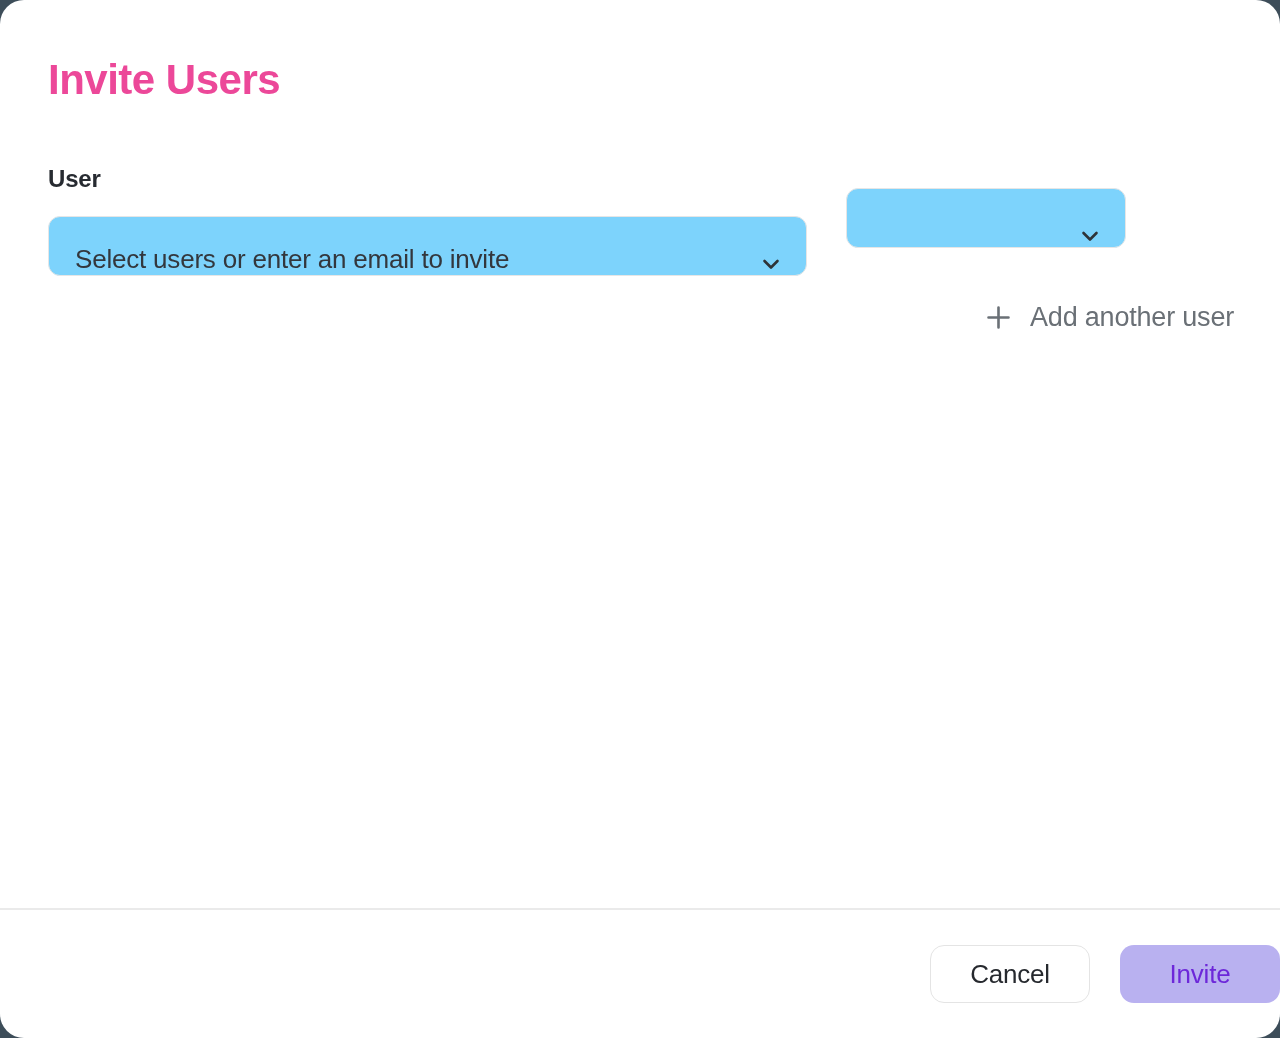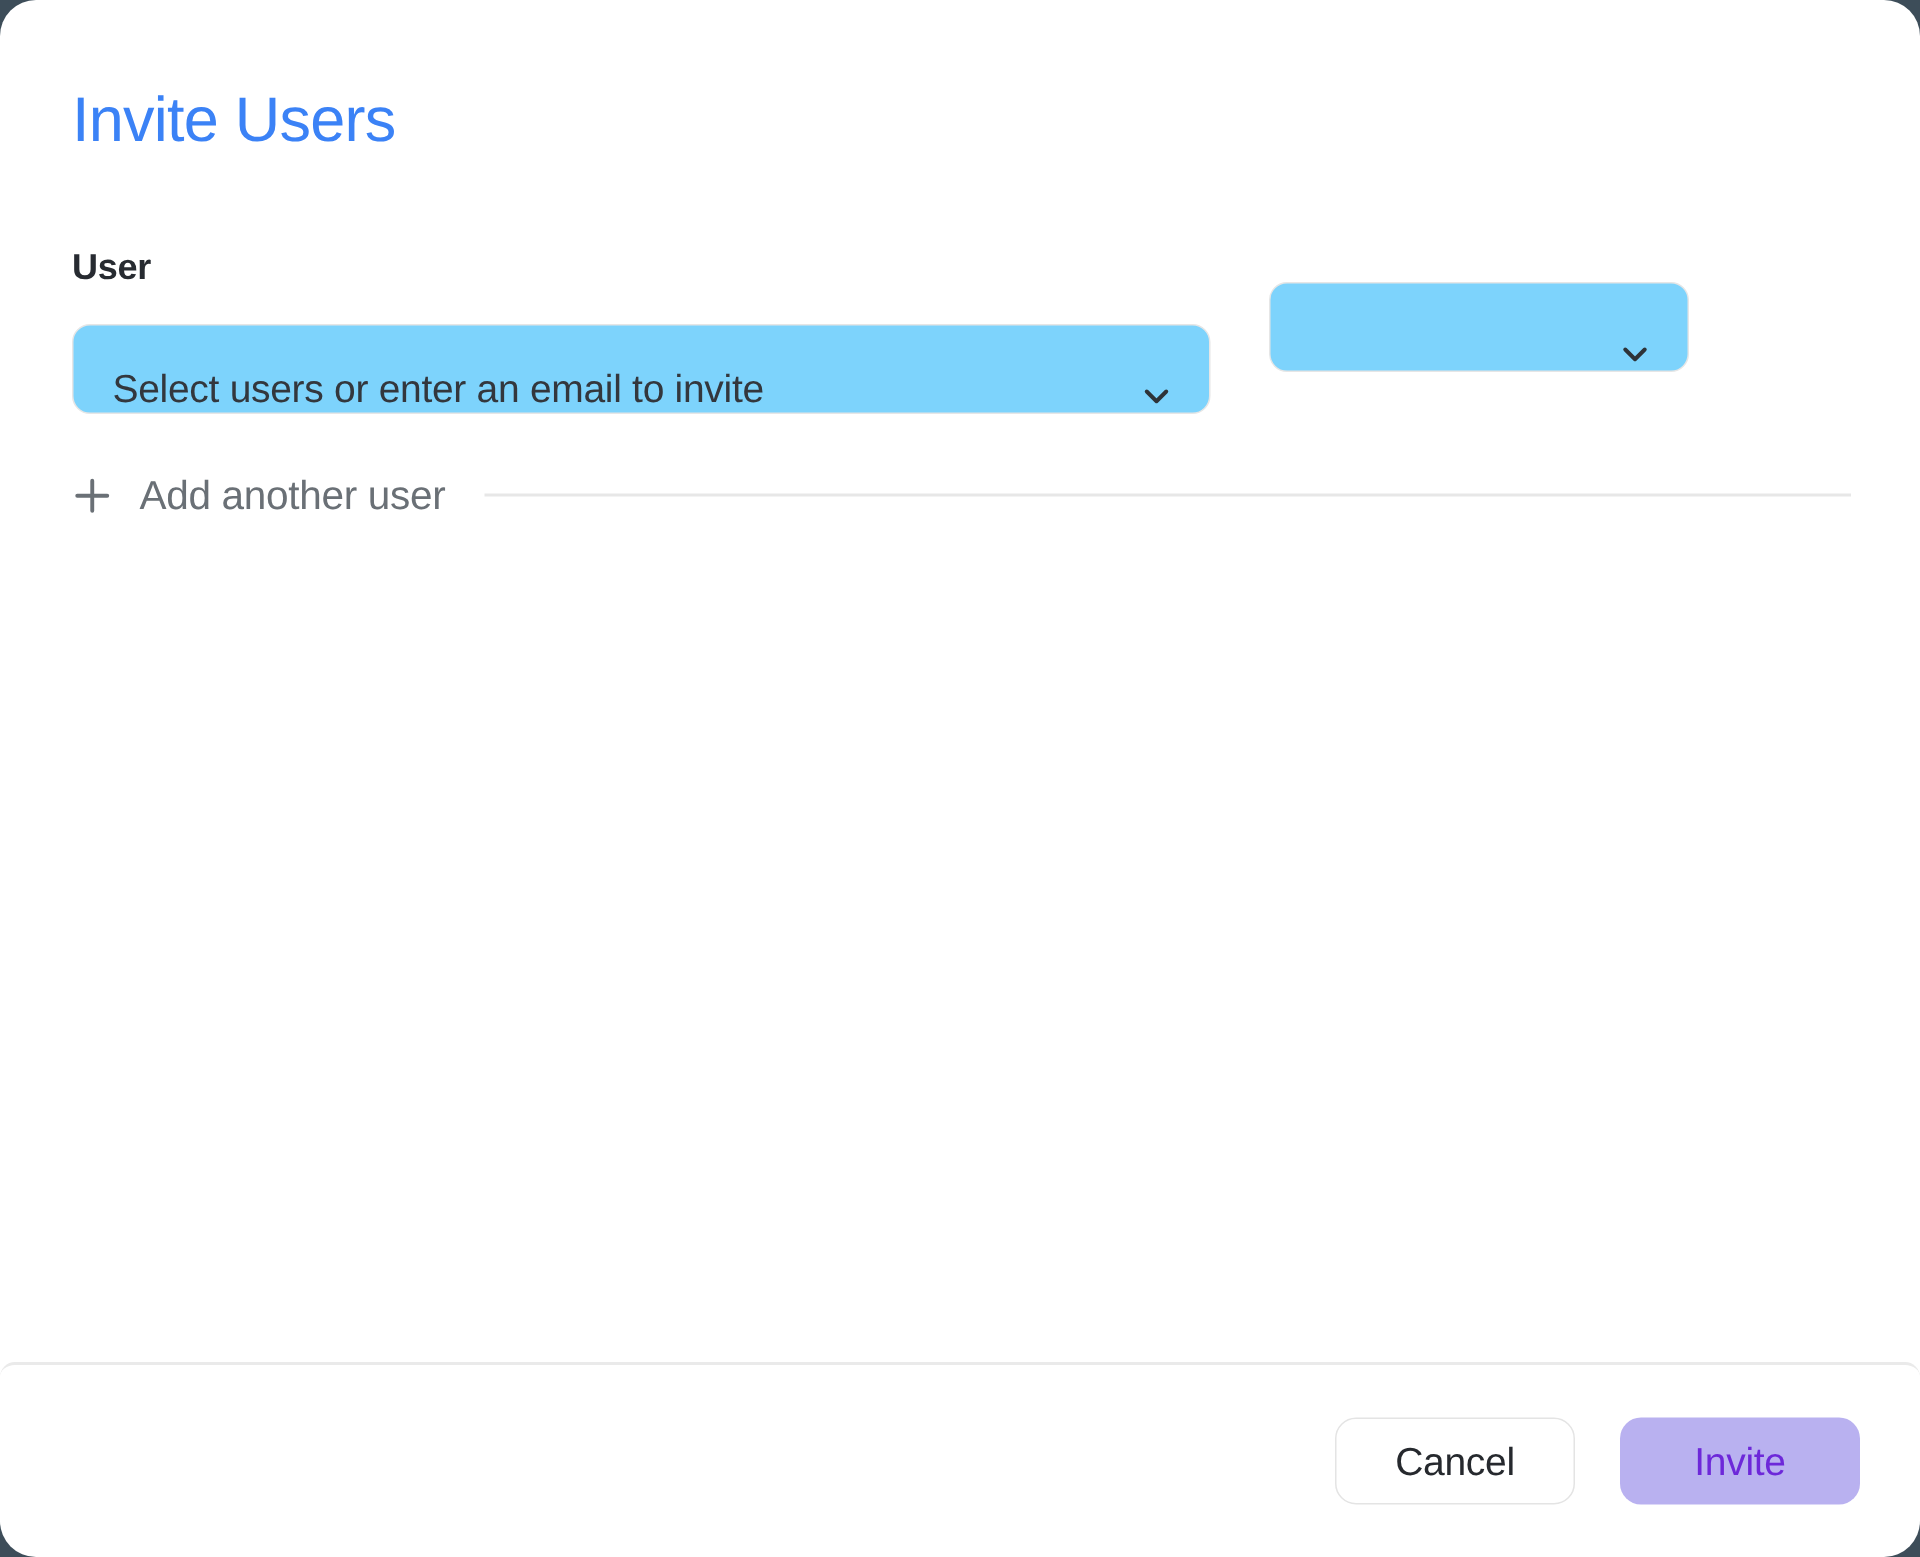--- a/index.html
+++ b/index.html
@@ -18,22 +18,22 @@
     flex-direction: column;
   }
   .modal-body {
     flex: 1;
     padding: 57px 46px 0 48px;
     display: flex;
     flex-direction: column;
   }
   .modal-title {
     font-size: 42px;
-    font-weight: 400;
-    color: #3b82f6;
+    font-weight: 700;
+    color: #ec4899;
     letter-spacing: -0.5px;
     line-height: 1.1;
   }
   .form-row {
     display: flex;
     gap: 39px;
     margin-top: 62px;
   }
   .field-group { display: flex; flex-direction: column; }
   .field-label {
@@ -59,23 +59,24 @@
     flex: 1;
     font-size: 26px;
     color: #33373d;
     letter-spacing: -0.2px;
     white-space: nowrap;
     overflow: hidden;
   }
   .chevron { flex: none; display: flex; align-items: center; }
   .add-row {
     display: flex;
-    align-items: center;
+    align-items: flex-end;
     margin-top: 26px;
     height: 56px;
+    flex-direction: column;
   }
   .add-link {
     display: flex;
     align-items: center;
     gap: 18px;
     cursor: pointer;
     color: #6a7076;
   }
   .plus-icon { display: flex; align-items: center; }
   .add-label {
@@ -92,23 +93,21 @@
     margin-right: 0;
   }
   .spacer { flex: 1; }
   .modal-footer {
     height: 130px;
     border-top: 2px solid #eaeaea;
     display: flex;
     align-items: center;
     justify-content: flex-end;
     gap: 30px;
-    padding-right: 40px;
     flex: none;
-    border-radius: 10px;
   }
   .btn {
     height: 58px;
     min-width: 160px;
     border-radius: 14px;
     font-size: 26px;
     font-weight: 500;
     letter-spacing: -0.2px;
     display: flex;
     align-items: center;

